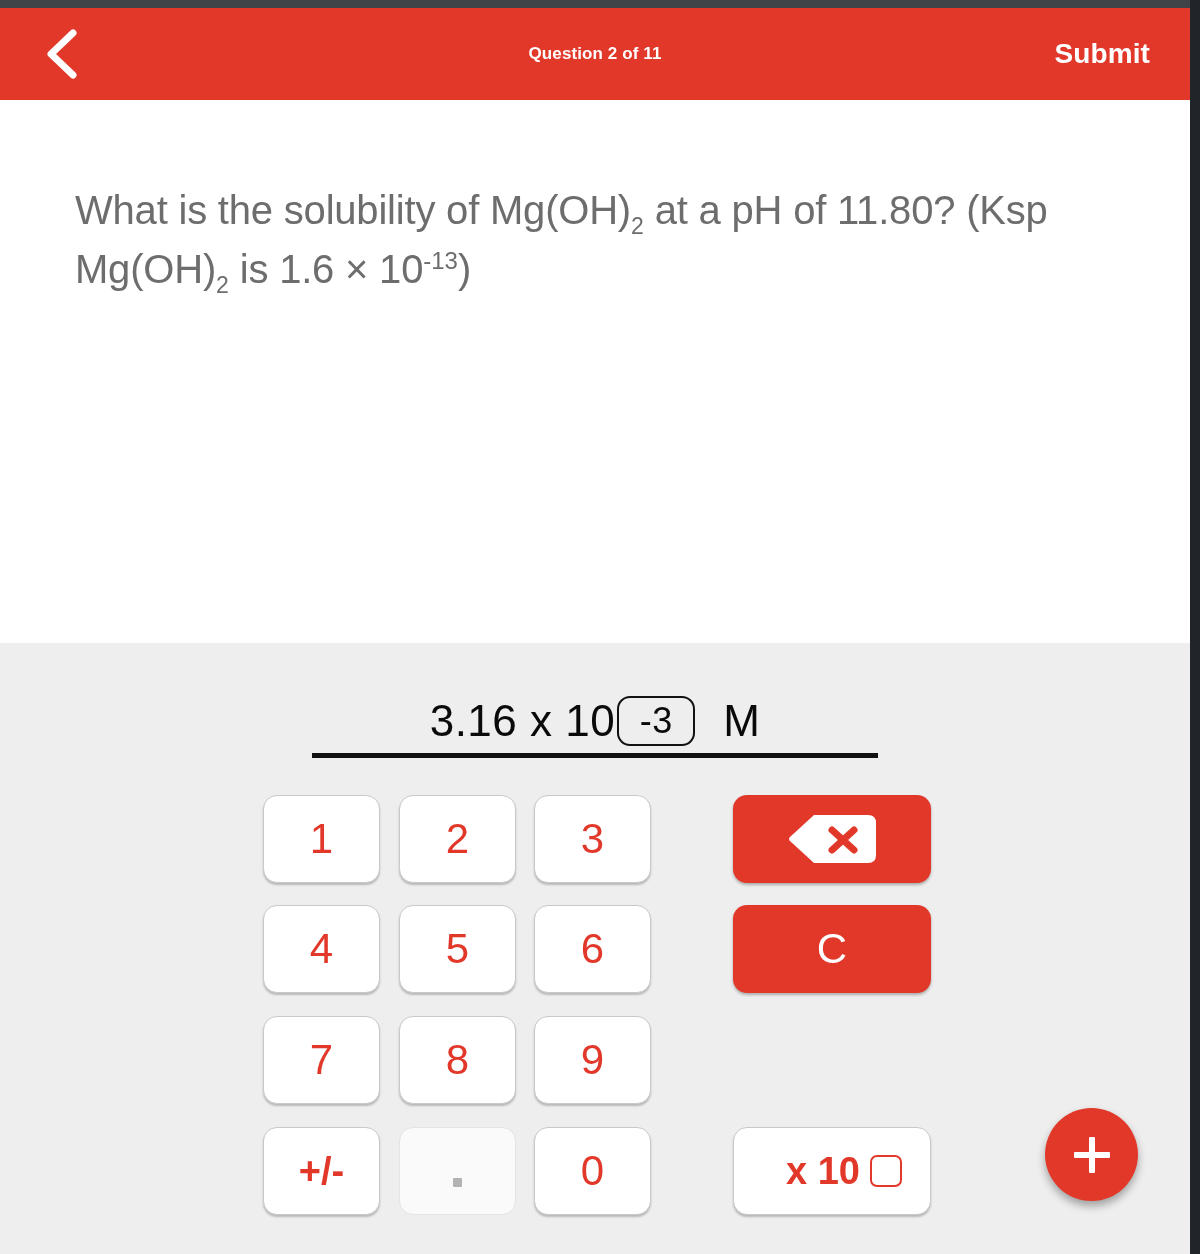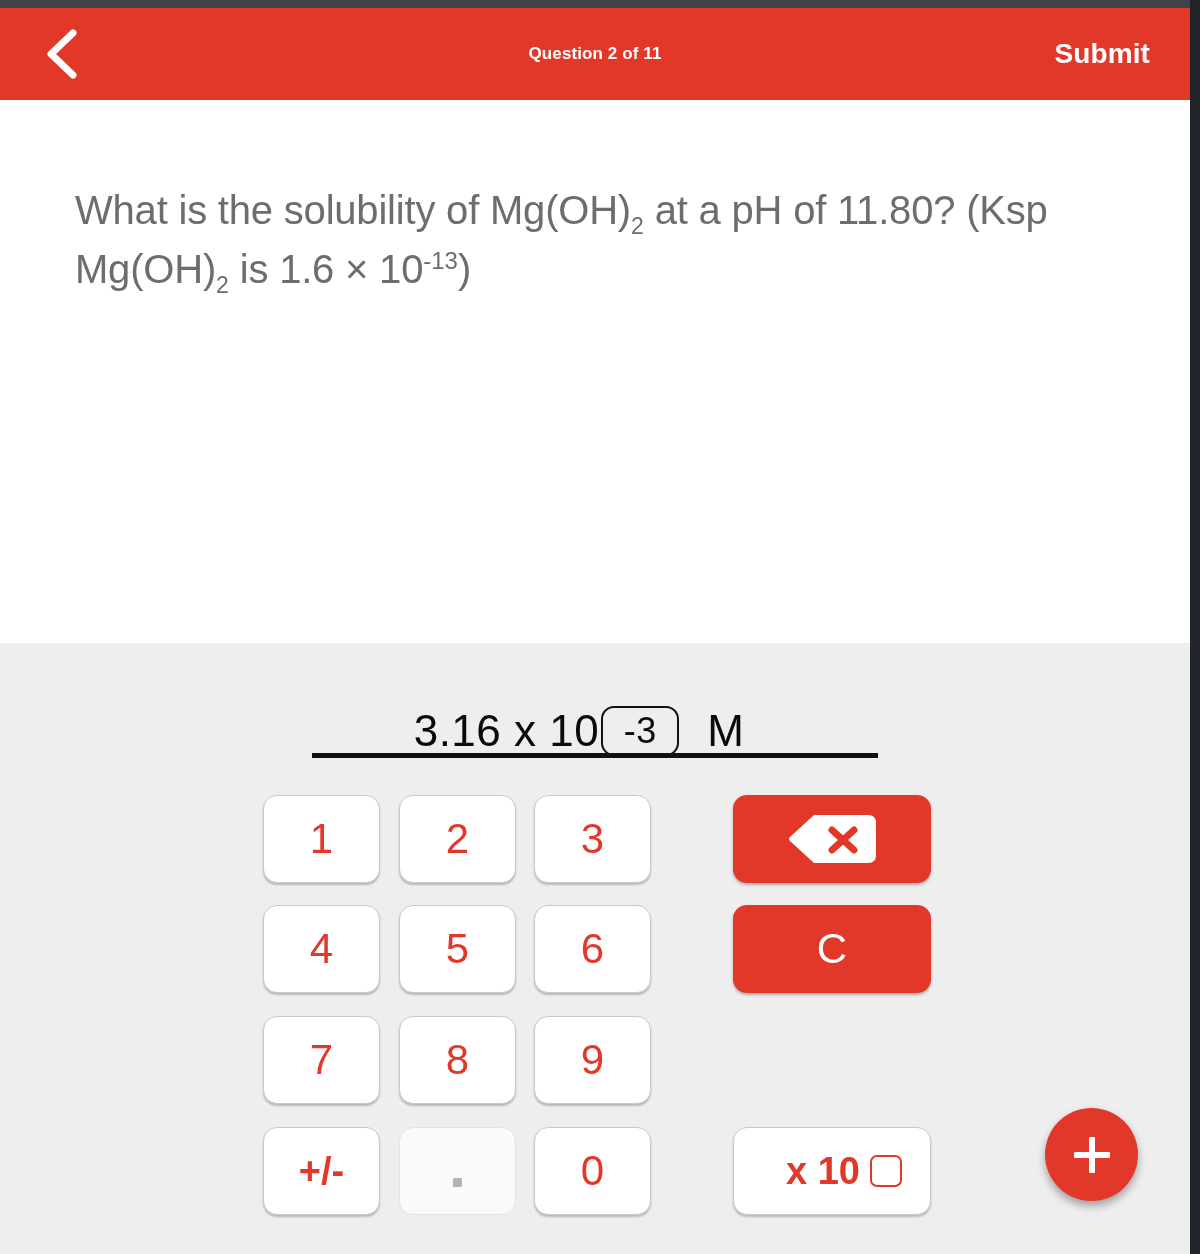--- a/index.html
+++ b/index.html
@@ -125,26 +125,26 @@
     top: 643px;
     width: 1190px;
     height: 611px;
     background: #eeeeee;
     z-index: 10;
   }
 
   
   .answer-display {
     position: absolute;
-    left: 294px;
+    left: 310px;
     top: 43px;
     width: 570px;
     height: 70px;
     display: flex;
-    align-items: flex-end;
+    align-items: center;
     justify-content: center;
     color: #0a0a0a;
     font-size: 44px;
     letter-spacing: 0.5px;
   }
   .ans-mantissa { white-space: pre; }
   .ans-exp-box {
     display: inline-flex;
     align-items: center;
     justify-content: center;

